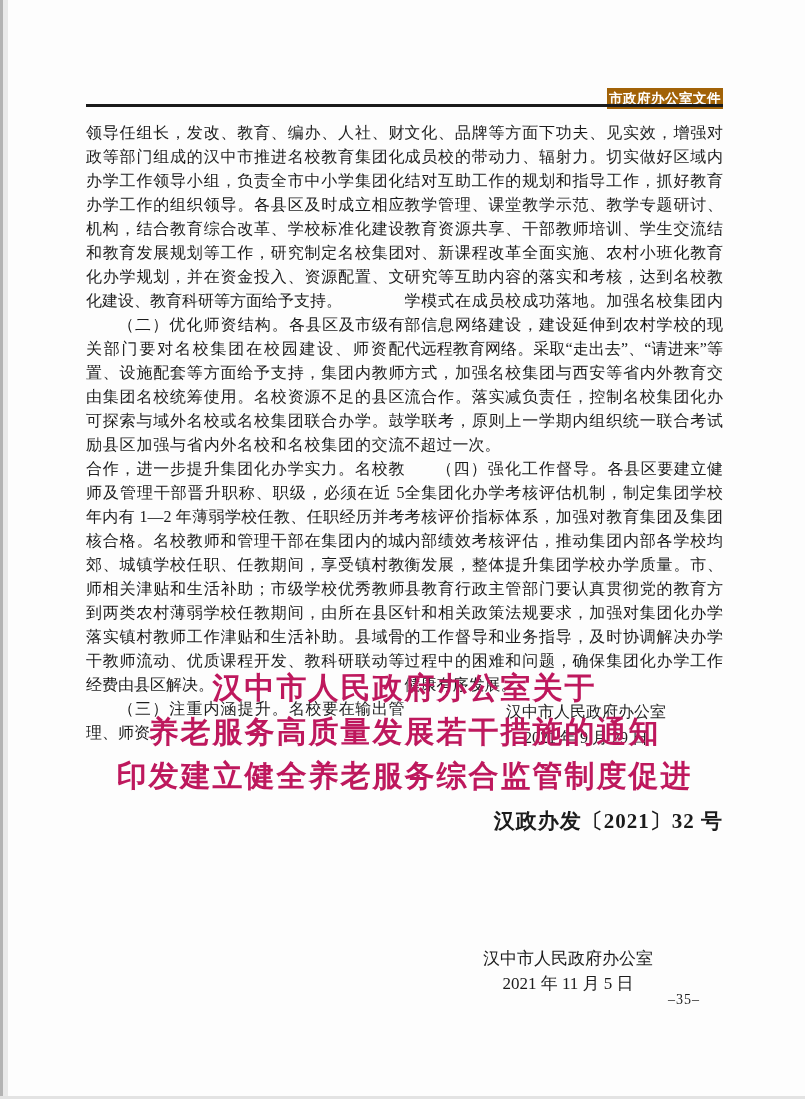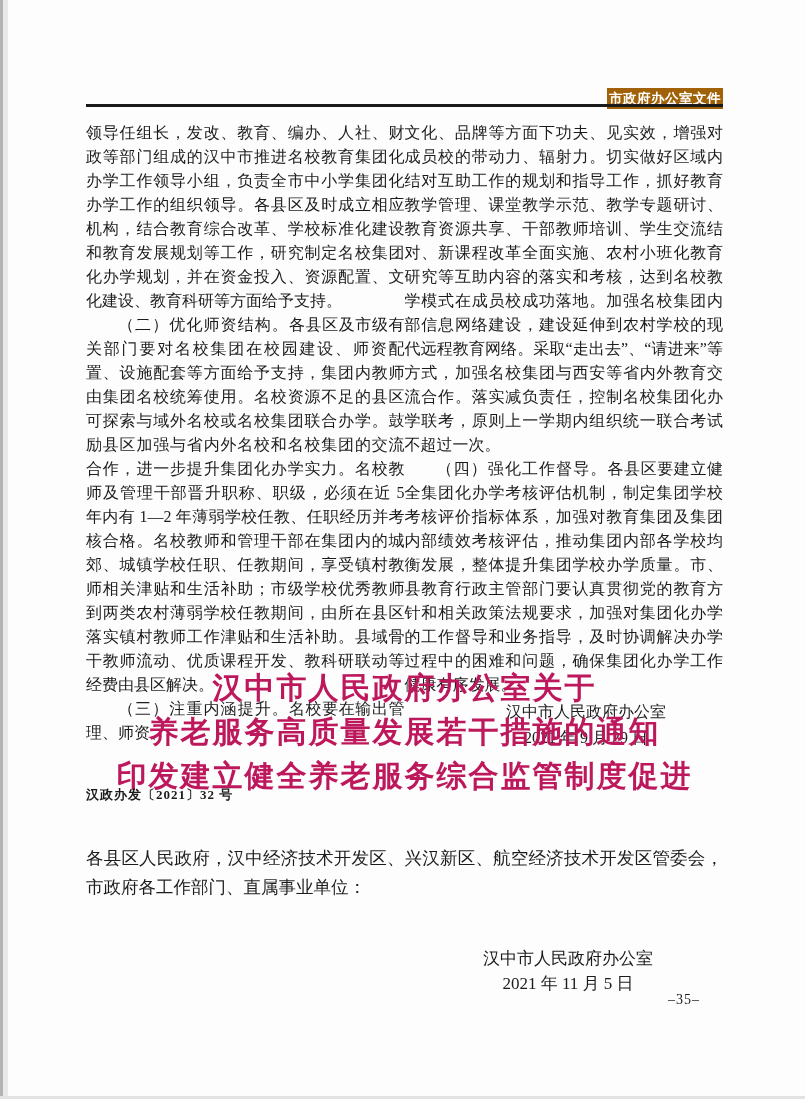--- a/index.html
+++ b/index.html
@@ -34,22 +34,22 @@
     margin:2px 57px 0 auto;text-align:center;
     font-size:16px;line-height:26px;white-space:nowrap;
   }
 
   .notice-title{
     position:absolute;left:86px;top:666px;width:637px;
     text-align:center;font-weight:bold;font-size:30px;
     line-height:44px;letter-spacing:2px;color:#be185d;
   }
   .doc-number{
-    position:absolute;left:86px;top:786px;width:637px;
-    text-align:left;font-size:13px;font-weight:600;letter-spacing:1px;
+    position:absolute;left:86px;top:807px;width:637px;
+    text-align:right;font-size:21px;font-weight:600;letter-spacing:1px;
   }
   .notice-body{
     position:absolute;left:86px;top:844px;width:637px;
     font-size:17.5px;line-height:28.5px;text-align:justify;color:#1c1c1c;
   }
   .notice-body p{margin:0;}
   .notice-body .indent{text-indent:2em;}
 
   .notice-signature{
     position:absolute;left:86px;top:946px;width:637px;
@@ -94,21 +94,20 @@
 
   <div class="notice-title">
     <div>汉中市人民政府办公室关于</div>
     <div>养老服务高质量发展若干措施的通知</div>
     <div>印发建立健全养老服务综合监管制度促进</div>
   </div>
 
   <div class="doc-number">汉政办发〔2021〕32 号</div>
 
   <div class="notice-body">
-    <p>各县区人民政府，汉中经济技术开发区、兴汉新区、航空经济技术开发区管委会，市政府各工作部门、直属事业单位：</p>
   </div>
 
   <div class="notice-signature">
     <div class="sig-inner">
       <div>汉中市人民政府办公室</div>
       <div>2021 年 11 月 5 日</div>
     </div>
   </div>
 
   <div class="page-number">–35–</div>

